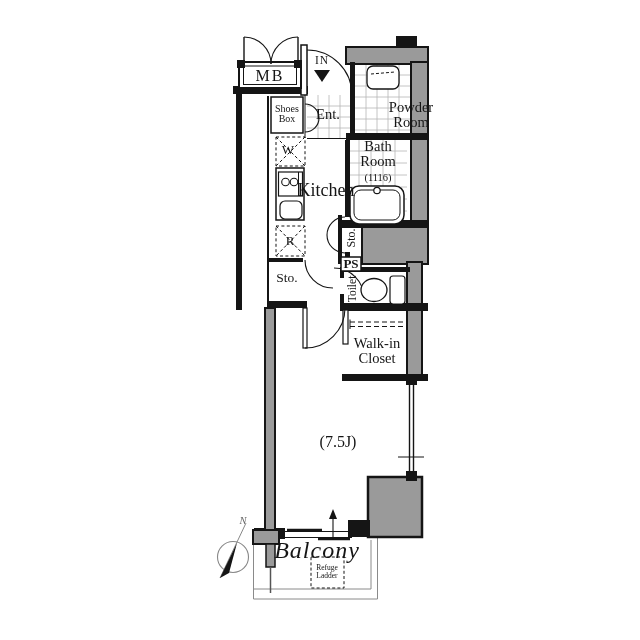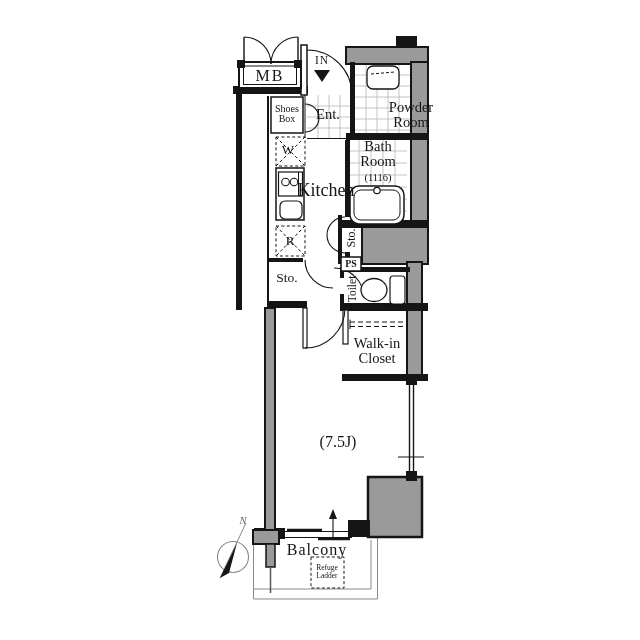--- a/index.html
+++ b/index.html
@@ -200,22 +200,22 @@
   <div class="lbl" style="left:270px;top:76px;font-size:16px;letter-spacing:2px;">MB</div>
   <div class="lbl" style="left:322px;top:61px;font-size:11.5px;letter-spacing:1px;text-align:center;">IN</div>
   <div class="lbl" style="left:287px;top:114px;font-size:10px;"><span>Shoes</span><br><span>Box</span></div>
   <div class="lbl" style="left:328px;top:115px;font-size:14.5px;">Ent.</div>
   <div class="lbl" style="left:383px;top:115px;font-size:14.5px;margin-left:28px;"><span>Powder</span><br><span>Room</span></div>
   <div class="lbl" style="left:378px;top:162px;font-size:14.5px;"><span>Bath</span><br><span>Room</span><br><span style="font-size:10.5px;">(1116)</span></div>
   <div class="lbl" style="left:288px;top:150px;font-size:13px;">W</div>
   <div class="lbl" style="left:326px;top:190px;font-size:18px;">Kitchen</div>
   <div class="lbl" style="left:290px;top:241px;font-size:13px;">R</div>
   <div class="lbl vert" style="left:351px;top:238px;font-size:12px;">Sto.</div>
-  <div class="lbl" style="left:351px;top:264px;font-size:10px;font-weight:bold;">PS</div>
+  <div class="lbl" style="left:351px;top:264px;font-size:13px;font-weight:bold;">PS</div>
   <div class="lbl" style="left:287px;top:278px;font-size:13.5px;">Sto.</div>
   <div class="lbl vert" style="left:353px;top:289px;font-size:11.5px;">Toilet</div>
   <div class="lbl" style="left:377px;top:351px;font-size:14.5px;"><span>Walk-in</span><br><span>Closet</span></div>
   <div class="lbl" style="left:338px;top:442px;font-size:16px;">(7.5J)</div>
-  <div class="lbl" style="left:317px;top:550px;font-size:16px;letter-spacing:1px;">Balcony</div>
+  <div class="lbl" style="left:317px;top:550px;font-size:24px;letter-spacing:1px;font-style:italic;">Balcony</div>
   <div class="lbl" style="left:327px;top:572px;font-size:7.5px;"><span>Refuge</span><br><span>Ladder</span></div>
   <div class="lbl it" style="left:243px;top:521px;font-size:10.5px;">N</div>
 
 </div>
 
 </body></html>

